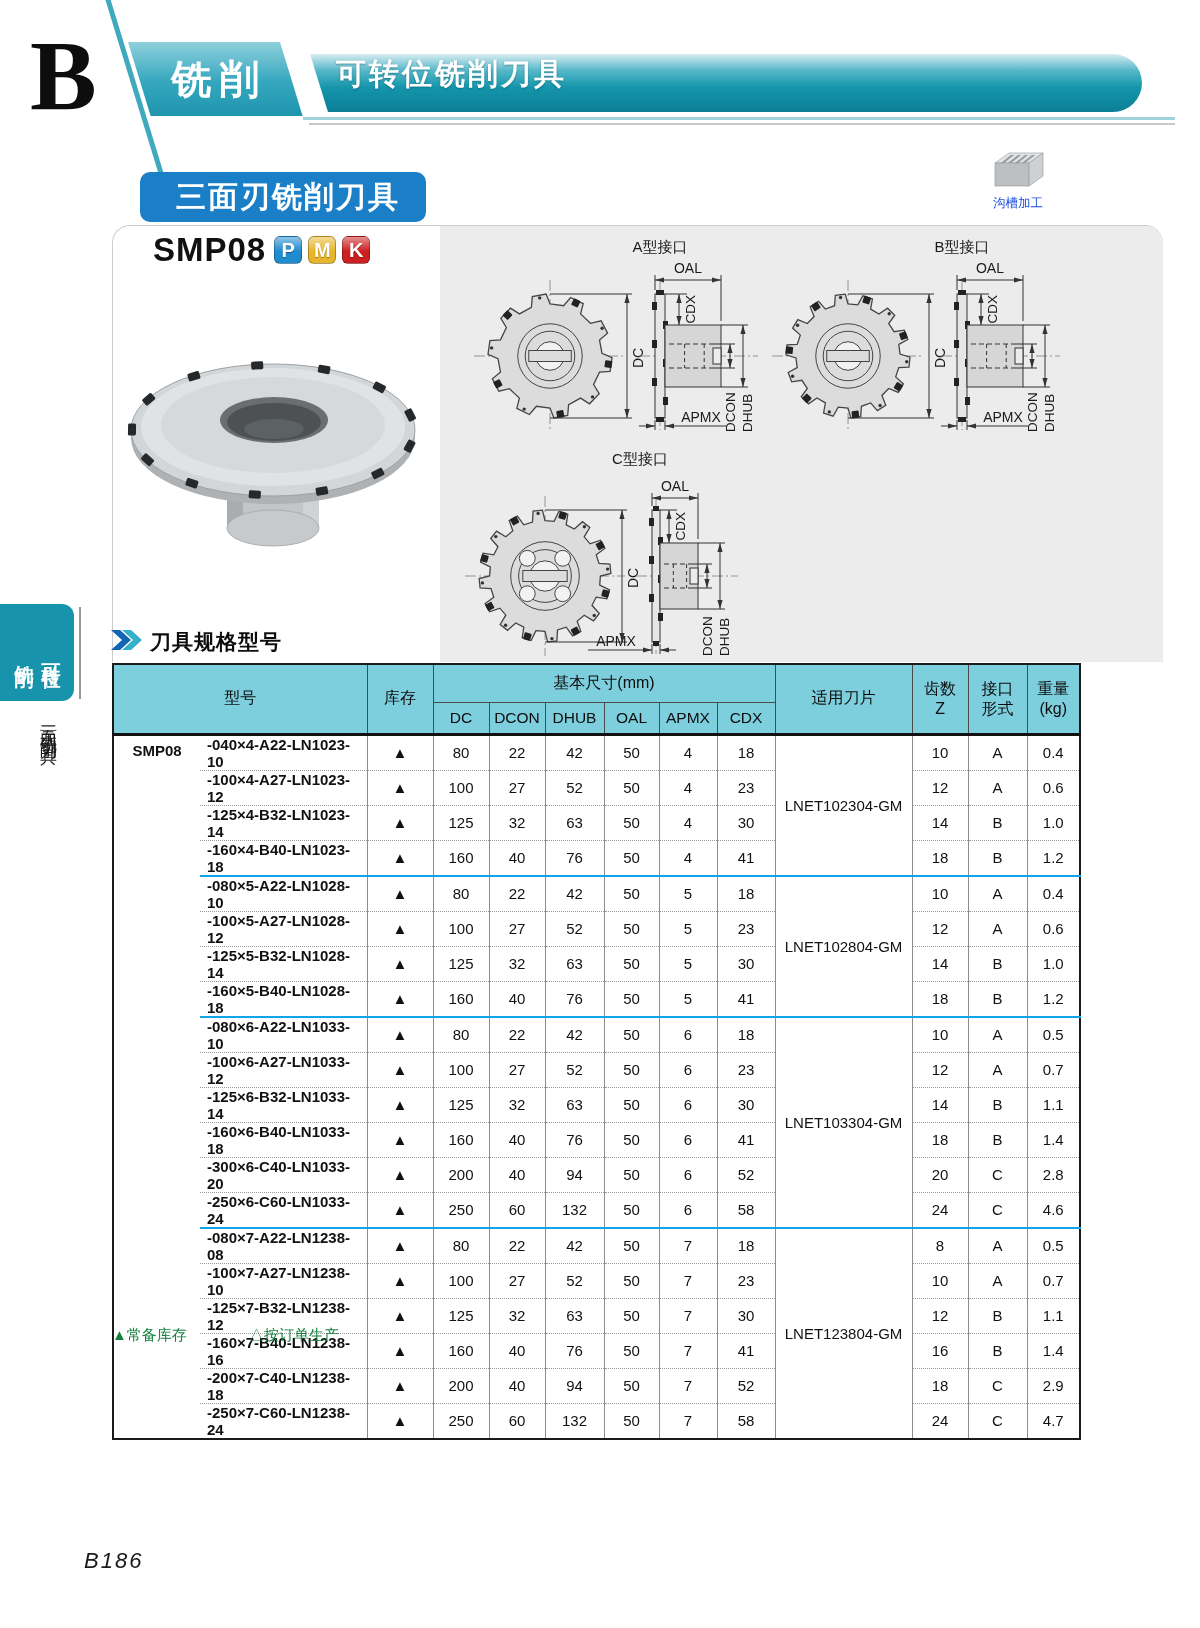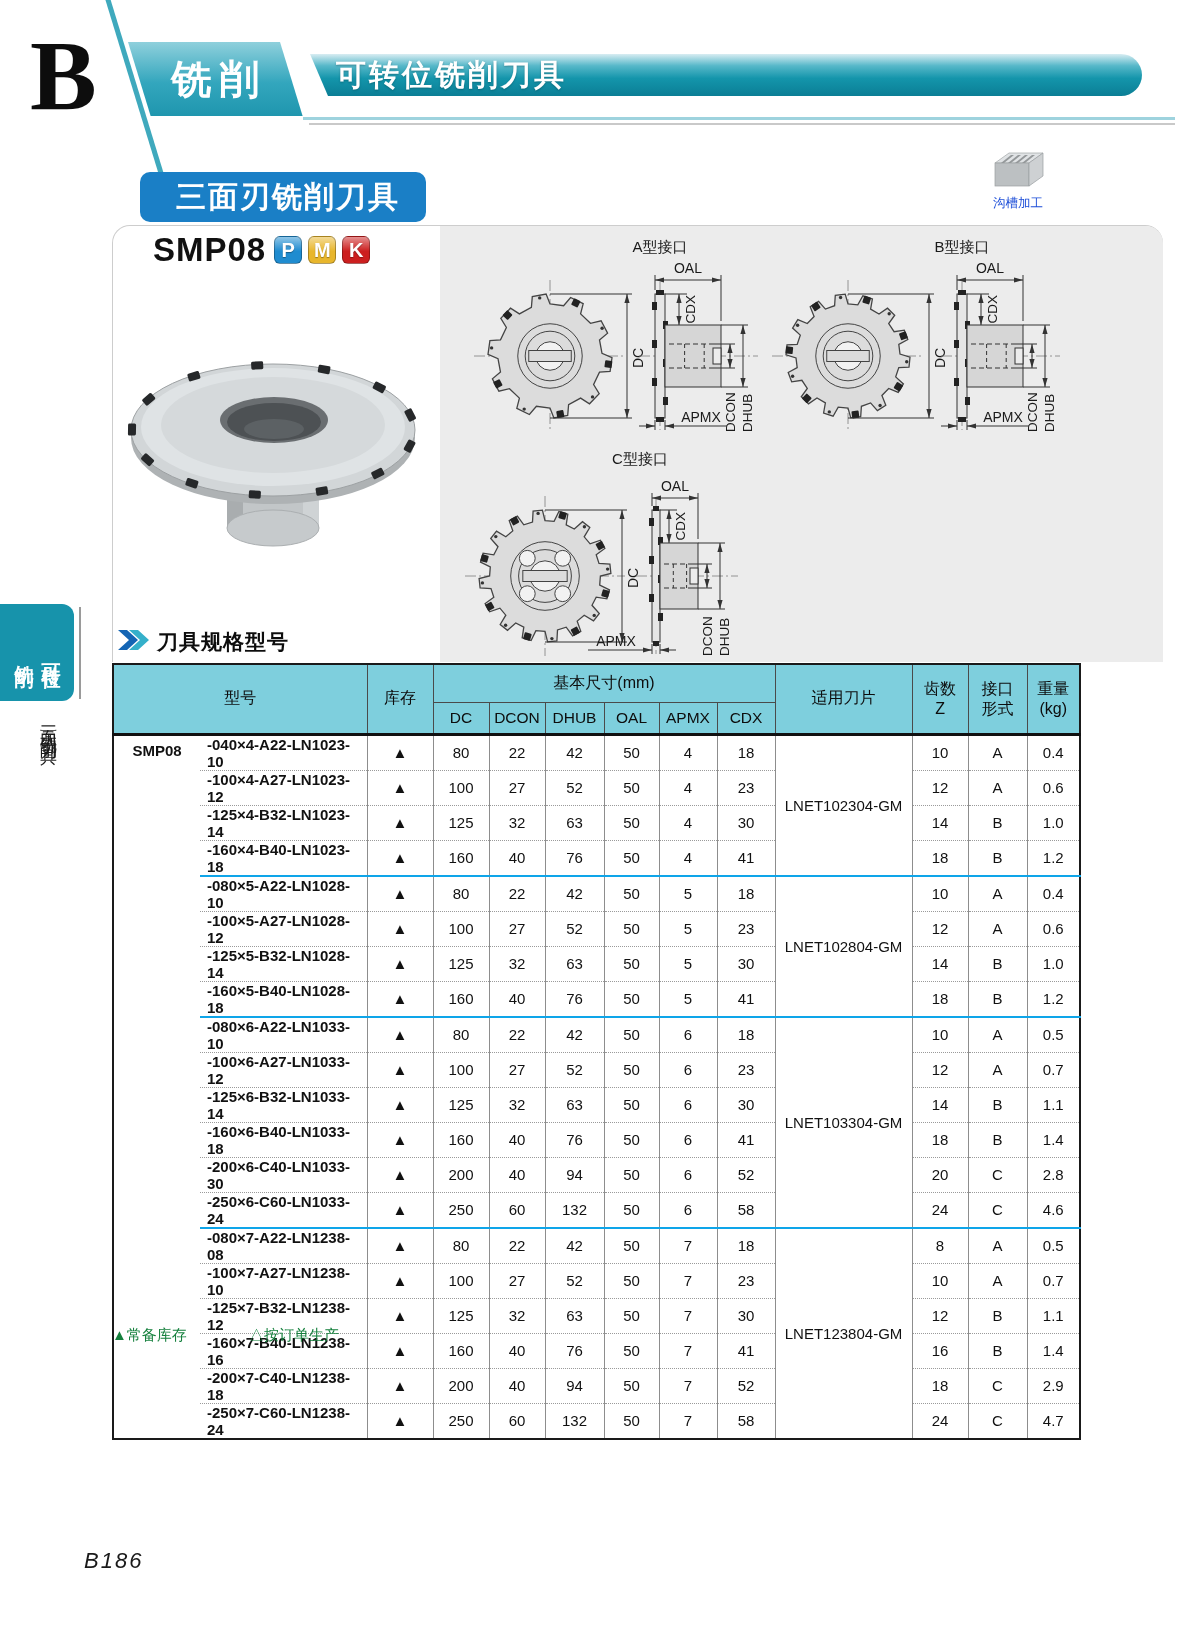--- a/index.html
+++ b/index.html
@@ -12,25 +12,25 @@
   .big-b { left:30px; top:26px; font-family:"Liberation Serif", serif; font-weight:bold;
            font-size:100px; line-height:1; color:#0d0d0d; z-index:3; }
   .diag-stripe { left:103px; top:-8px; width:5px; height:200px; background:#3fa9bd;
                  transform:rotate(-17deg); transform-origin:top left; z-index:1; }
   .tab-mill { left:128px; top:42px; width:152px; height:74px; z-index:2;
               background:linear-gradient(180deg,#8fd0dc 0%,#33a6bd 55%,#1f96ae 100%);
               transform:skewX(17deg); transform-origin:0 0;
               display:flex; align-items:center; justify-content:center; }
   .tab-mill span { display:block; transform:skewX(-17deg); color:#fff; font-weight:bold;
                    font-size:40px; letter-spacing:8px; padding-left:8px; }
-  .banner-bar { left:296px; top:54px; width:846px; height:42px; z-index:2;
+  .banner-bar { left:296px; top:54px; width:846px; height:58px; z-index:2;
                 background:linear-gradient(180deg,#d8edf2 0%,#57b8c9 28%,#1495ab 58%,#0b7e95 100%);
                 border-radius:0 29px 29px 0;
                 clip-path:polygon(14px 0, 100% 0, 100% 100%, 32px 100%);
-                display:flex; align-items:flex-end; }
+                display:flex; align-items:flex-start; }
   .banner-bar span { color:#fff; font-weight:bold; font-size:30px; letter-spacing:3px;
                      padding-left:40px; text-shadow:0 1px 2px rgba(0,60,70,.4); }
   .bar-line1 { left:303px; top:117px; width:872px; height:3px; background:#9ed3de; }
   .bar-line2 { left:309px; top:123px; width:866px; height:1.5px; background:#c9c9c9; }
 
   
   .sec-title { left:140px; top:172px; width:286px; height:50px; background:#1a7fc6;
                border-radius:10px; color:#fff; font-weight:bold; font-size:30px;
                letter-spacing:2px; line-height:50px; padding-left:36px; z-index:3; }
   .groove { left:968px; top:150px; width:100px; text-align:center; z-index:3; }
@@ -44,21 +44,21 @@
   .model-row { left:153px; top:231px; z-index:4; display:flex; align-items:center; gap:8px; }
   .model-name { font-size:33px; font-weight:bold; letter-spacing:1px; }
   .badge { display:inline-block; width:28px; height:28px; border-radius:6px; color:#fff;
            font-weight:bold; font-size:20px; text-align:center; line-height:27px;
            border:1px solid rgba(0,0,0,.28); text-shadow:0 1px 1px rgba(0,0,0,.35); }
   .photo { left:125px; top:280px; width:300px; height:320px; z-index:3; }
   .diag { z-index:3; }
   .diag svg text { fill:#1a1a1a; font-family:"Liberation Sans", sans-serif; }
 
   
-  .spec-head { left:117px; top:628px; display:flex; align-items:center; gap:8px; z-index:4; }
+  .spec-head { left:110px; top:628px; display:flex; align-items:center; gap:8px; z-index:4; }
   .spec-head .txt { font-size:21px; font-weight:bold; letter-spacing:1px; color:#0d0d0d; }
 
   
   .spec-table { position:absolute; left:112px; top:663px; width:967px; z-index:3;
                 border-collapse:collapse; table-layout:fixed; background:#fff;
                 border:2px solid #1a1a1a; }
   .spec-table thead th { background:#7ecfdd; font-weight:normal; font-size:16px;
                          border:1px solid #4a4a4a; color:#0d0d0d; padding:0; }
   .spec-table thead tr:first-child th { height:38px; }
   .spec-table thead tr:last-child th { height:32px; font-size:15.5px; }
@@ -668,21 +668,21 @@
         <td class="c-num">40</td>
         <td class="c-num">76</td>
         <td class="c-num">50</td>
         <td class="c-num">6</td>
         <td class="c-num">41</td>
         <td class="c-num">18</td>
         <td class="c-num">B</td>
         <td class="c-num">1.4</td>
       </tr>
       <tr class="sub">
-        <td class="c-model">-200×6-C40-LN1033-30</td>
+        <td class="c-model">-300×6-C40-LN1033-20</td>
         <td class="c-stock">▲</td>
         <td class="c-num">200</td>
         <td class="c-num">40</td>
         <td class="c-num">94</td>
         <td class="c-num">50</td>
         <td class="c-num">6</td>
         <td class="c-num">52</td>
         <td class="c-num">20</td>
         <td class="c-num">C</td>
         <td class="c-num">2.8</td>

